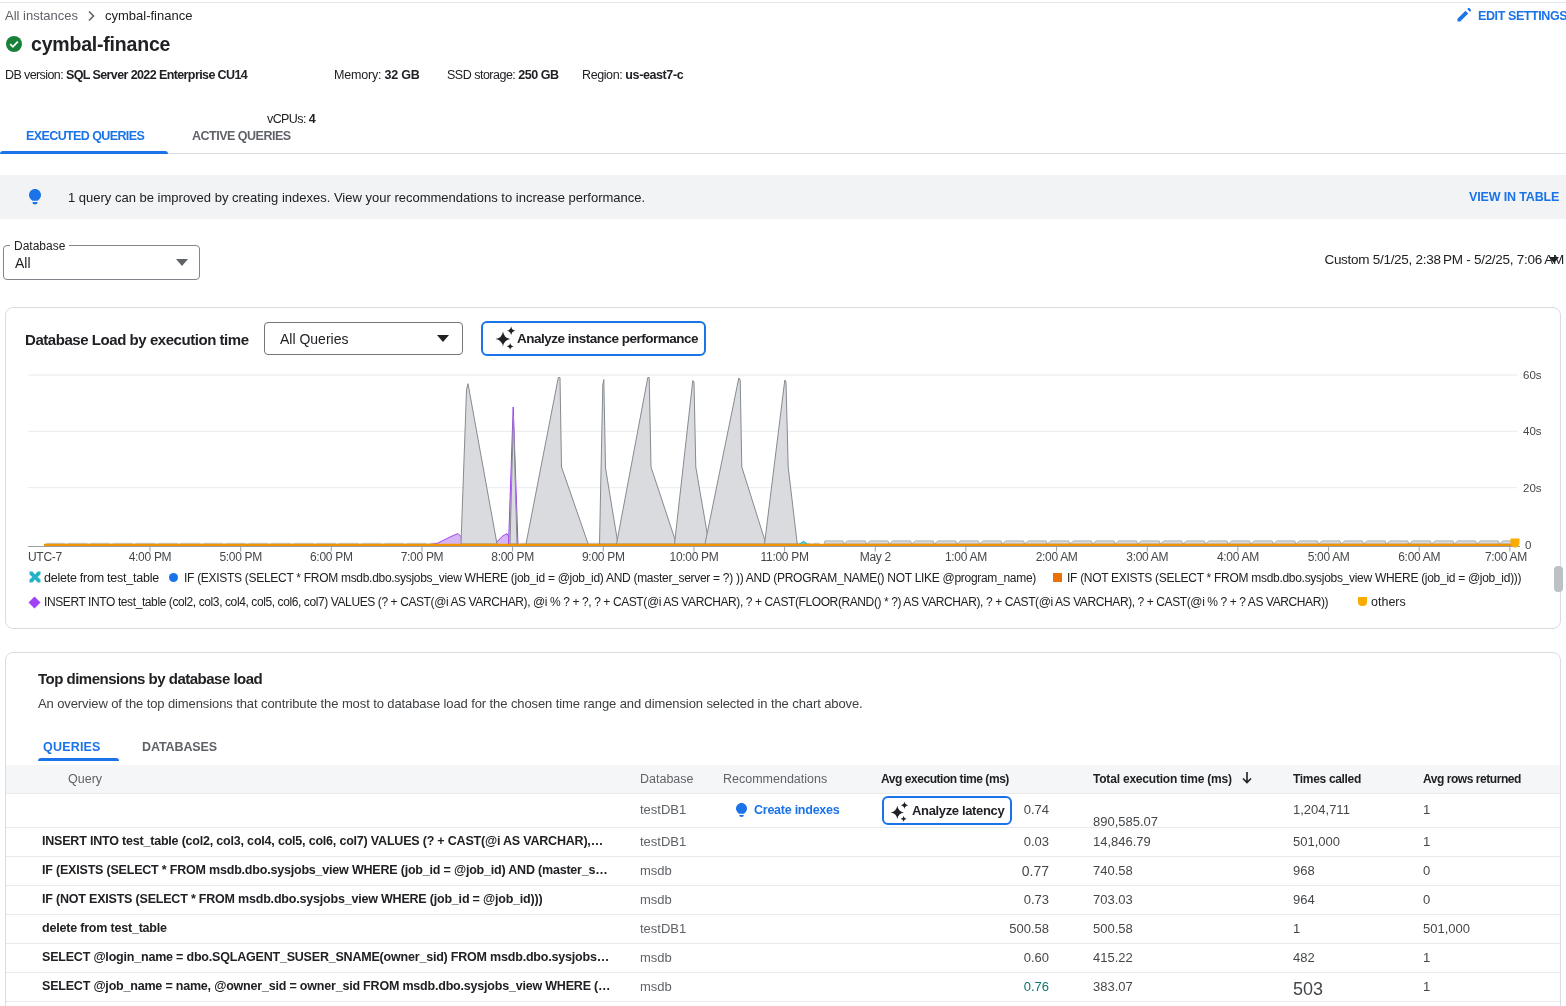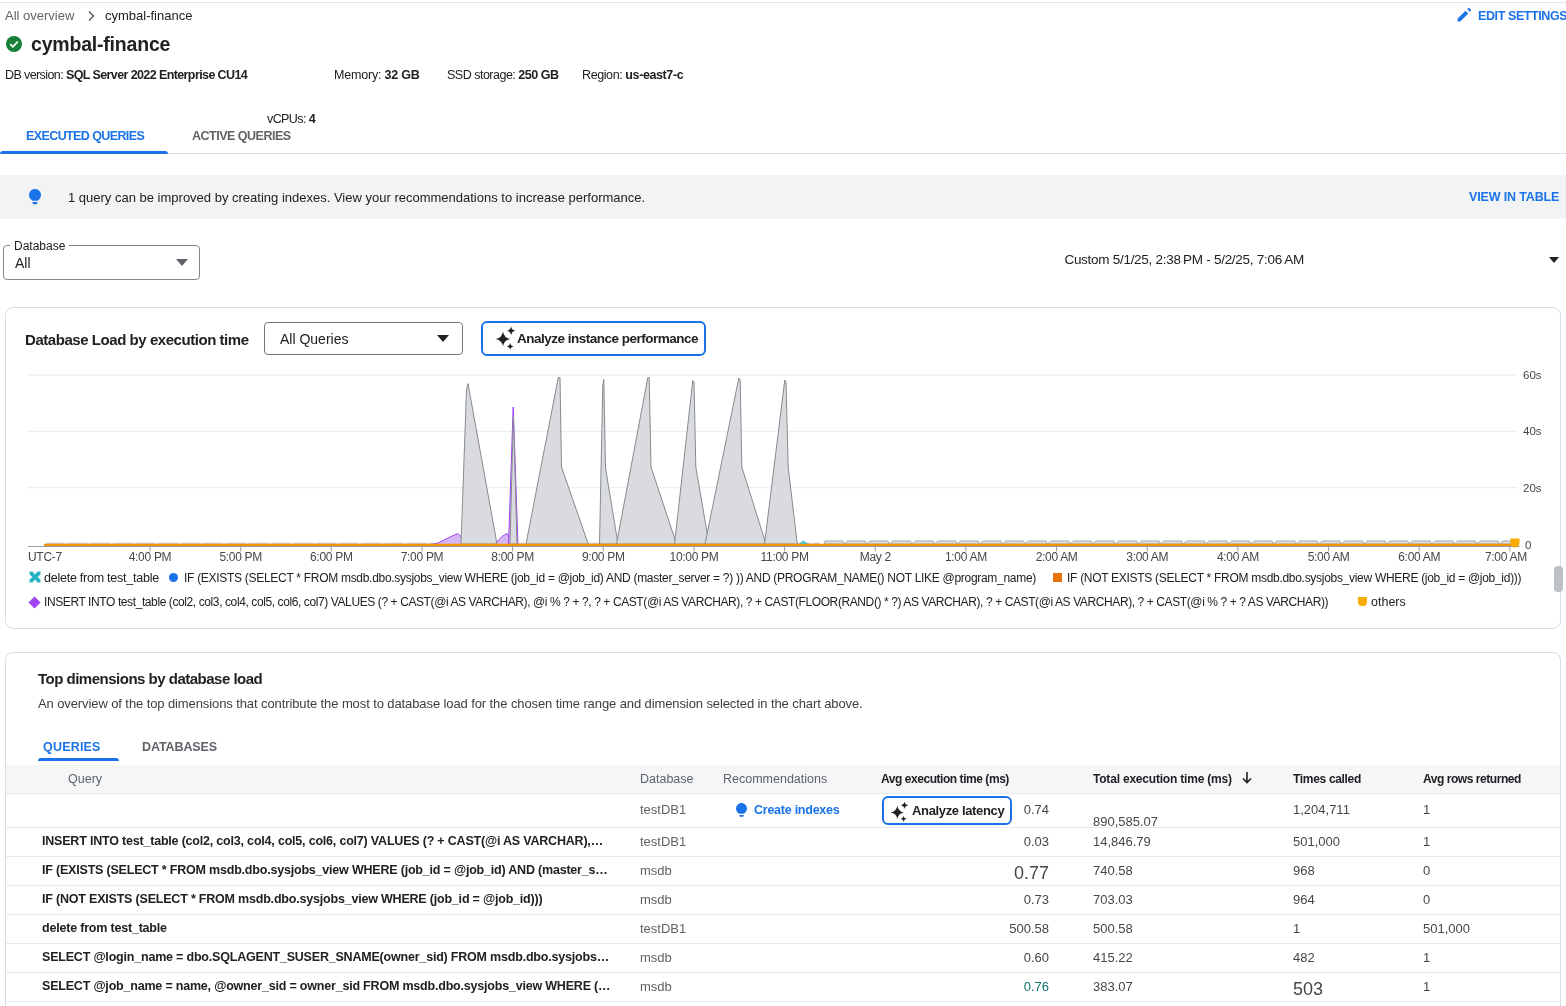--- a/index.html
+++ b/index.html
@@ -6,21 +6,21 @@
   html,body { width:1566px; height:1006px; background:#fff; font-family:"Liberation Sans", sans-serif; }
   #root { position:relative; width:1566px; height:1006px; overflow:hidden; color:#202124; }
   .abs { position:absolute; white-space:nowrap; }
 </style>
 </head>
 <body>
 <div id="root">
 
   <div class="abs" style="left:0;top:2px;width:1566px;height:1px;background:#e3e5e8;"></div>
 
-  <div class="abs" style="left:5px;top:8px;font-size:13px;color:#5f6368;">All overview</div>
+  <div class="abs" style="left:5px;top:8px;font-size:13px;color:#5f6368;">All instances</div>
   <svg class="abs" style="left:85px;top:10px;" width="12" height="12" viewBox="0 0 12 12">
       <path d="M4 1.5 L8.5 6 L4 10.5" fill="none" stroke="#5f6368" stroke-width="1.6"></path>
     </svg>
   <div class="abs" style="left:105px;top:8px;font-size:13px;color:#202124;">cymbal-finance</div>
 
   <svg class="abs" style="left:1456px;top:8px;" width="15" height="15" viewBox="0 0 15 15">
       <path d="M1.5 10.8 L1.5 13.5 L4.2 13.5 L12.2 5.5 L9.5 2.8 Z M13.9 3.8 L11.2 1.1 L12.1 0.2 C12.5 -0.2 13.1 -0.2 13.5 0.2 L14.8 1.5 C15.2 1.9 15.2 2.5 14.8 2.9 Z" fill="#1a73e8"></path>
     </svg>
   <div class="abs" style="left:1478px;top:9px;font-size:12.5px;font-weight:bold;color:#1a73e8;letter-spacing:-0.4px;">EDIT SETTINGS</div>
 
@@ -49,21 +49,21 @@
   <div class="abs" style="left:68px;top:190px;font-size:13px;color:#202124;">1 query can be improved by creating indexes. View your recommendations to increase performance.</div>
   <div class="abs" style="left:1469px;top:190px;font-size:12.5px;font-weight:bold;color:#1a73e8;letter-spacing:-0.15px;">VIEW IN TABLE</div>
 
   <div class="abs" style="left:3px;top:245px;width:197px;height:35px;border:1px solid #80868b;border-radius:4px;"></div>
   <div class="abs" style="left:10px;top:239px;font-size:12px;color:#202124;background:#fff;padding:0 4px;">Database</div>
   <div class="abs" style="left:15px;top:255px;font-size:14px;color:#202124;">All</div>
   <svg class="abs" style="left:176px;top:259px;" width="12" height="7" viewBox="0 0 12 7">
       <path d="M0 0 L12 0 L6 7 Z" fill="#5f6368"></path>
     </svg>
 
-  <div class="abs" style="left:0;top:252px;width:1304px;text-align:right;font-size:13.5px;letter-spacing:-0.28px;color:#202124;">Custom 5/1/25, 2:38 PM - 5/2/25, 7:06 AM</div>
+  <div class="abs" style="left:0;top:252px;width:1564px;text-align:right;font-size:13.5px;letter-spacing:-0.28px;color:#202124;">Custom 5/1/25, 2:38 PM - 5/2/25, 7:06 AM</div>
   <svg class="abs" style="left:1549px;top:257px;" width="10" height="6" viewBox="0 0 10 6">
       <path d="M0 0 L10 0 L5 6 Z" fill="#202124"></path>
     </svg>
 
   <div class="abs" style="left:5px;top:307px;width:1556px;height:322px;border:1px solid #dadce0;border-radius:8px;"></div>
   <div class="abs" style="left:25px;top:331px;font-size:15px;font-weight:bold;color:#202124;letter-spacing:-0.45px;">Database Load by execution time</div>
   <div class="abs" style="left:264px;top:322px;width:199px;height:33px;border:1px solid #747775;border-radius:4px;"></div>
   <div class="abs" style="left:280px;top:331px;font-size:14px;color:#202124;">All Queries</div>
   <svg class="abs" style="left:437px;top:335px;" width="12" height="7" viewBox="0 0 12 7">
       <path d="M0 0 L12 0 L6 7 Z" fill="#202124"></path>
@@ -188,21 +188,21 @@
 <div class="abs" style="left:1293px;top:802px;font-size:13px;color:#44474a;">1,204,711</div>
 <div class="abs" style="left:1423px;top:802px;font-size:13px;color:#44474a;">1</div>
 <div class="abs" style="left:42px;top:833.5px;font-size:12.5px;letter-spacing:-0.2px;font-weight:bold;color:#202124;">INSERT INTO test_table (col2, col3, col4, col5, col6, col7) VALUES (? + CAST(@i AS VARCHAR),…</div>
 <div class="abs" style="left:640px;top:833.5px;font-size:13px;color:#5f6368;">testDB1</div>
 <div class="abs" style="left:899px;top:833.5px;width:150px;font-size:13px;color:#44474a;text-align:right;">0.03</div>
 <div class="abs" style="left:1093px;top:833.5px;font-size:13px;color:#44474a;">14,846.79</div>
 <div class="abs" style="left:1293px;top:833.5px;font-size:13px;color:#44474a;">501,000</div>
 <div class="abs" style="left:1423px;top:833.5px;font-size:13px;color:#44474a;">1</div>
 <div class="abs" style="left:42px;top:862.5px;font-size:12.5px;letter-spacing:-0.2px;font-weight:bold;color:#202124;">IF (EXISTS (SELECT * FROM msdb.dbo.sysjobs_view WHERE (job_id = @job_id) AND (master_s…</div>
 <div class="abs" style="left:640px;top:862.5px;font-size:13px;color:#5f6368;">msdb</div>
-<div class="abs" style="left:899px;top:862.5px;width:150px;font-size:18px;color:#44474a;text-align:right;">0.77</div>
+<div class="abs" style="left:899px;top:862.5px;width:150px;font-size:14px;color:#44474a;text-align:right;">0.77</div>
 <div class="abs" style="left:1093px;top:862.5px;font-size:13px;color:#44474a;">740.58</div>
 <div class="abs" style="left:1293px;top:862.5px;font-size:13px;color:#44474a;">968</div>
 <div class="abs" style="left:1423px;top:862.5px;font-size:13px;color:#44474a;">0</div>
 <div class="abs" style="left:42px;top:891.5px;font-size:12.5px;letter-spacing:-0.2px;font-weight:bold;color:#202124;">IF (NOT EXISTS (SELECT * FROM msdb.dbo.sysjobs_view WHERE (job_id = @job_id)))</div>
 <div class="abs" style="left:640px;top:891.5px;font-size:13px;color:#5f6368;">msdb</div>
 <div class="abs" style="left:899px;top:891.5px;width:150px;font-size:13px;color:#44474a;text-align:right;">0.73</div>
 <div class="abs" style="left:1093px;top:891.5px;font-size:13px;color:#44474a;">703.03</div>
 <div class="abs" style="left:1293px;top:891.5px;font-size:13px;color:#44474a;">964</div>
 <div class="abs" style="left:1423px;top:891.5px;font-size:13px;color:#44474a;">0</div>
 <div class="abs" style="left:42px;top:920.5px;font-size:12.5px;letter-spacing:-0.2px;font-weight:bold;color:#202124;">delete from test_table</div>

